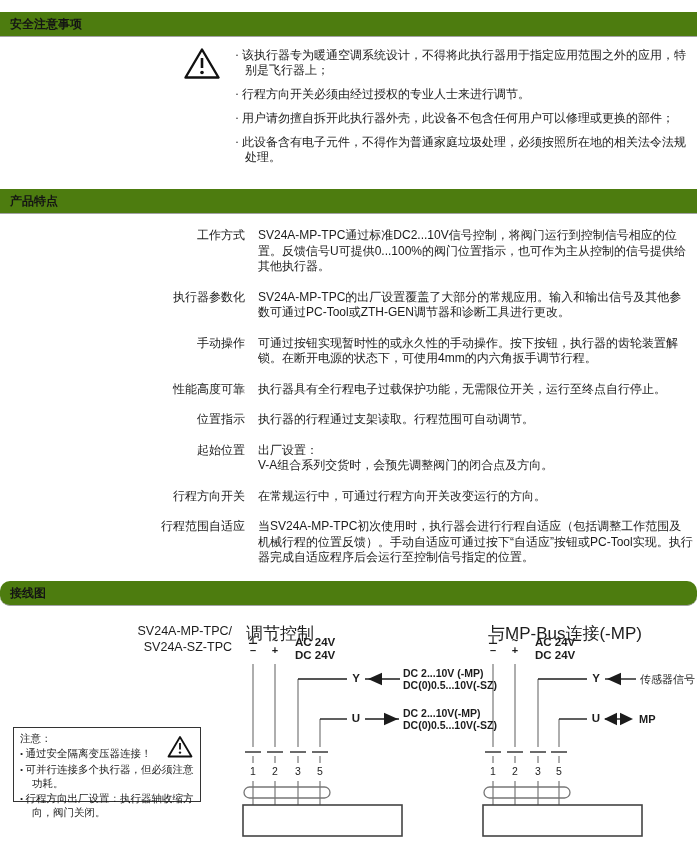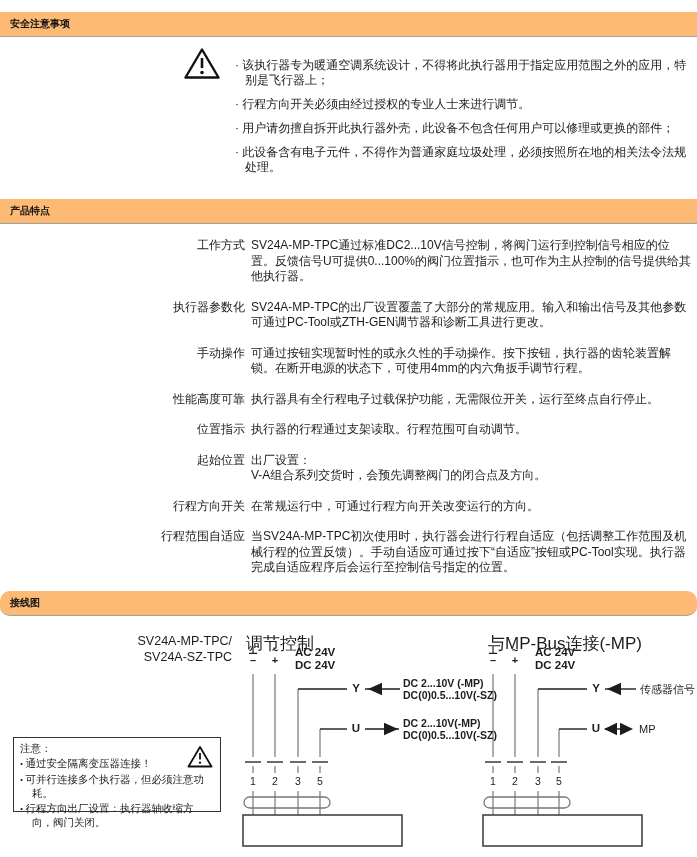--- a/index.html
+++ b/index.html
@@ -6,41 +6,41 @@
   .page{
     position:relative;
     width:697px;height:857px;
     background:#ffffff;
     font-family:"Liberation Sans","DejaVu Sans",sans-serif;
     color:#1c1c1c;
     overflow:hidden;
   }
   
   .bar{
-    height:24px;background:#fdba74;border-bottom:1px solid #a2a2a4;
-    font-size:10px;font-weight:bold;line-height:24px;padding-left:10px;
+    height:24px;background:#4d7c0f;border-bottom:1px solid #a2a2a4;
+    font-size:12px;font-weight:bold;line-height:24px;padding-left:10px;
     color:#141414;
   }
   .bar1{margin-top:12px;}
   .bar2{margin-top:24px;}
   .bar3{margin-top:8px;border-radius:10px;}
 
   
-  .safety{position:relative;padding:21px 6px 0 235px;}
+  .safety{position:relative;padding:11px 6px 0 235px;font-family:Liberation Serif, serif;}
   .warn-tri{position:absolute;left:184px;top:10px;}
   .bullet{
     font-size:12px;line-height:15px;margin-bottom:9px;
     padding-left:10px;text-indent:-10px;
   }
   .bullet::before{content:"· ";}
 
   
   .features{padding-top:14px;}
   .frow{
-    display:grid;grid-template-columns:245px 1fr;column-gap:6px;
+    display:grid;grid-template-columns:245px 1fr;column-gap:13px;
     margin-bottom:15px;
   }
   .flabel{
     text-align:right;font-size:12px;line-height:15.5px;color:#1c1c1c;
   }
   .ftext{
     font-size:12px;line-height:15.5px;padding-right:4px;
     white-space:pre-line;
   }
 
@@ -64,27 +64,27 @@
   .pwr.l{left:295px;}
   .pwr.r{left:535px;}
   .sigletter{
     position:absolute;width:14px;text-align:center;
     font-size:11.5px;font-weight:bold;
   }
   .sigtext{
     position:absolute;font-size:10.5px;font-weight:bold;line-height:12px;white-space:nowrap;
   }
   .sigtext.cn{font-weight:normal;font-size:11px;}
-  .mp{font-weight:normal;font-size:11px;}
+  .mp{font-weight:bold;font-size:11px;}
   .tnum{
     position:absolute;top:159px;width:16px;text-align:center;font-size:10.5px;
   }
   
   .note{
-    position:absolute;left:13px;top:121px;width:208px;height:75px;
+    position:absolute;left:13px;top:121px;width:188px;height:75px;
     border:1.2px solid #333;box-sizing:border-box;padding:4px 6px;
   }
   .note-title{font-size:10.5px;line-height:13px;}
   .note-item{
     font-size:10.5px;line-height:13px;margin-top:2px;
     padding-left:12px;text-indent:-12px;font-family:Liberation Serif, serif;
   }
   .note-item::before{content:"•  ";font-size:9px;}
   .note-tri{position:absolute;right:7px;top:7px;}
 </style>

